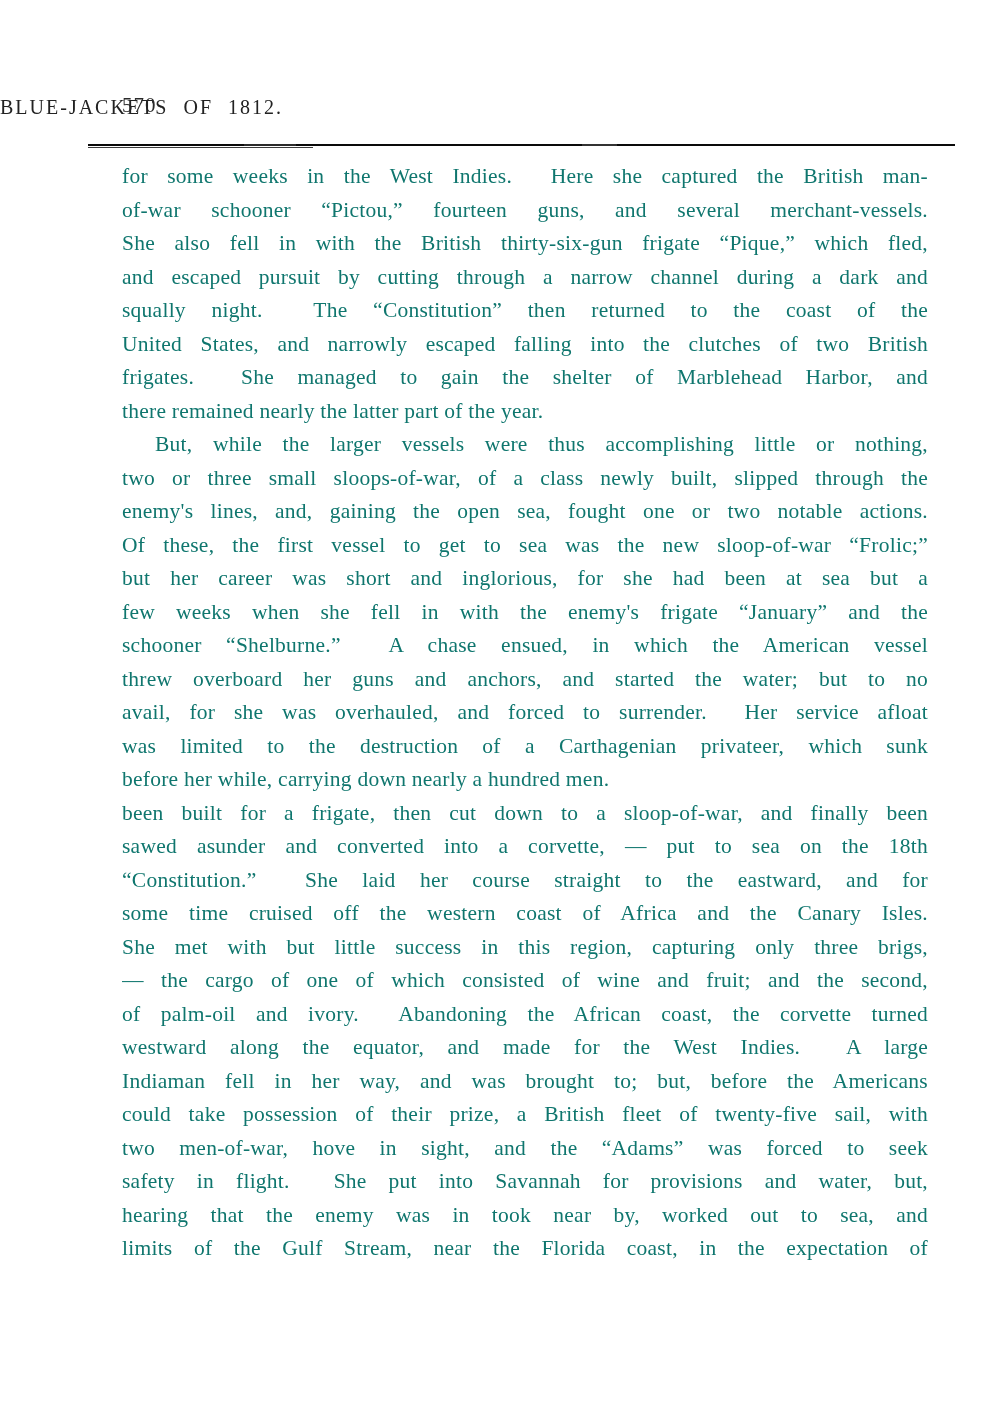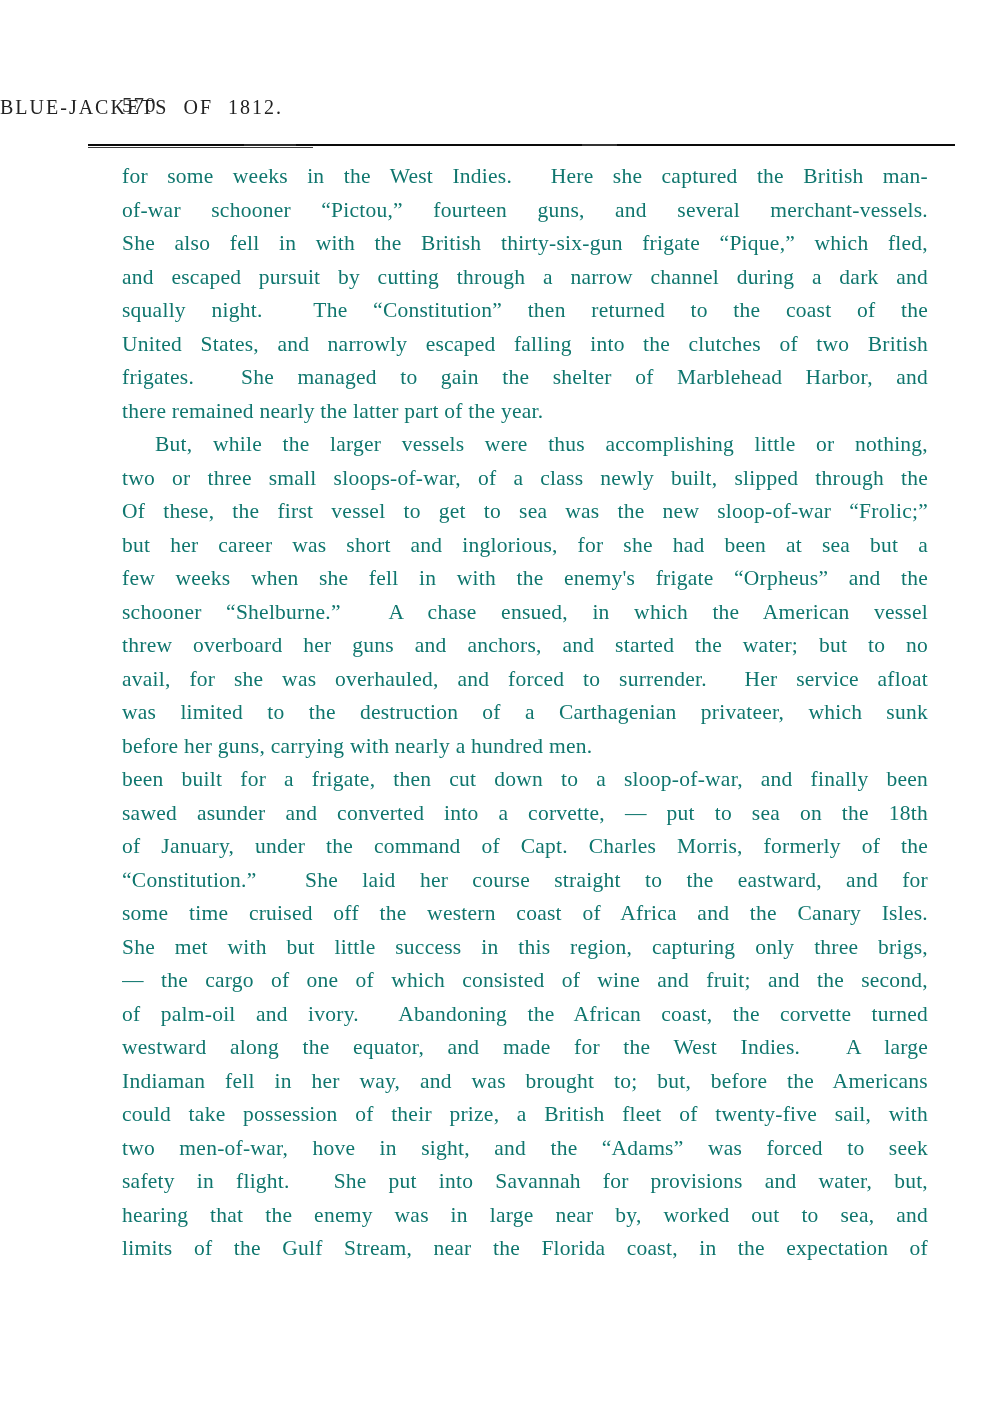--- a/index.html
+++ b/index.html
@@ -94,40 +94,40 @@
         <div class="line">She also fell in with the British thirty-six-gun frigate “Pique,” which fled,</div>
         <div class="line">and escaped pursuit by cutting through a narrow channel during a dark and</div>
         <div class="line">squally night.&nbsp; The “Constitution” then returned to the coast of the</div>
         <div class="line">United States, and narrowly escaped falling into the clutches of two British</div>
         <div class="line">frigates.&nbsp; She managed to gain the shelter of Marblehead Harbor, and</div>
         <div class="line flush">there remained nearly the latter part of the year.</div>
       </div>
       <div class="paragraph">
         <div class="line indent">But, while the larger vessels were thus accomplishing little or nothing,</div>
         <div class="line">two or three small sloops-of-war, of a class newly built, slipped through the</div>
+        <div class="line">enemy's lines, and, gaining the open sea, fought one or two notable actions.</div>
         <div class="line">Of these, the first vessel to get to sea was the new sloop-of-war “Frolic;”</div>
         <div class="line">but her career was short and inglorious, for she had been at sea but a</div>
-        <div class="line">few weeks when she fell in with the enemy's frigate “Orpheus” and the</div>
+        <div class="line">few weeks when she fell in with the enemy's frigate “January” and the</div>
         <div class="line">schooner “Shelburne.”&nbsp; A chase ensued, in which the American vessel</div>
         <div class="line">threw overboard her guns and anchors, and started the water; but to no</div>
         <div class="line">avail, for she was overhauled, and forced to surrender.&nbsp; Her service afloat</div>
         <div class="line">was limited to the destruction of a Carthagenian privateer, which sunk</div>
-        <div class="line flush">before her guns, carrying with nearly a hundred men.</div>
+        <div class="line flush">before her while, carrying down nearly a hundred men.</div>
       </div>
       <div class="paragraph">
         <div class="line">been built for a frigate, then cut down to a sloop-of-war, and finally been</div>
         <div class="line">sawed asunder and converted into a corvette, — put to sea on the 18th</div>
-        <div class="line">of January, under the command of Capt. Charles Morris, formerly of the</div>
         <div class="line">“Constitution.”&nbsp; She laid her course straight to the eastward, and for</div>
         <div class="line">some time cruised off the western coast of Africa and the Canary Isles.</div>
         <div class="line">She met with but little success in this region, capturing only three brigs,</div>
         <div class="line">— the cargo of one of which consisted of wine and fruit; and the second,</div>
         <div class="line">of palm-oil and ivory.&nbsp; Abandoning the African coast, the corvette turned</div>
         <div class="line">westward along the equator, and made for the West Indies.&nbsp; A large</div>
         <div class="line">Indiaman fell in her way, and was brought to; but, before the Americans</div>
         <div class="line">could take possession of their prize, a British fleet of twenty-five sail, with</div>
         <div class="line">two men-of-war, hove in sight, and the “Adams” was forced to seek</div>
         <div class="line">safety in flight.&nbsp; She put into Savannah for provisions and water, but,</div>
-        <div class="line">hearing that the enemy was in large near by, worked out to sea, and</div>
+        <div class="line">hearing that the enemy was in took near by, worked out to sea, and</div>
         <div class="line">limits of the Gulf Stream, near the Florida coast, in the expectation of</div>
       </div>
     </div>
 </div>
 
 </body></html>

